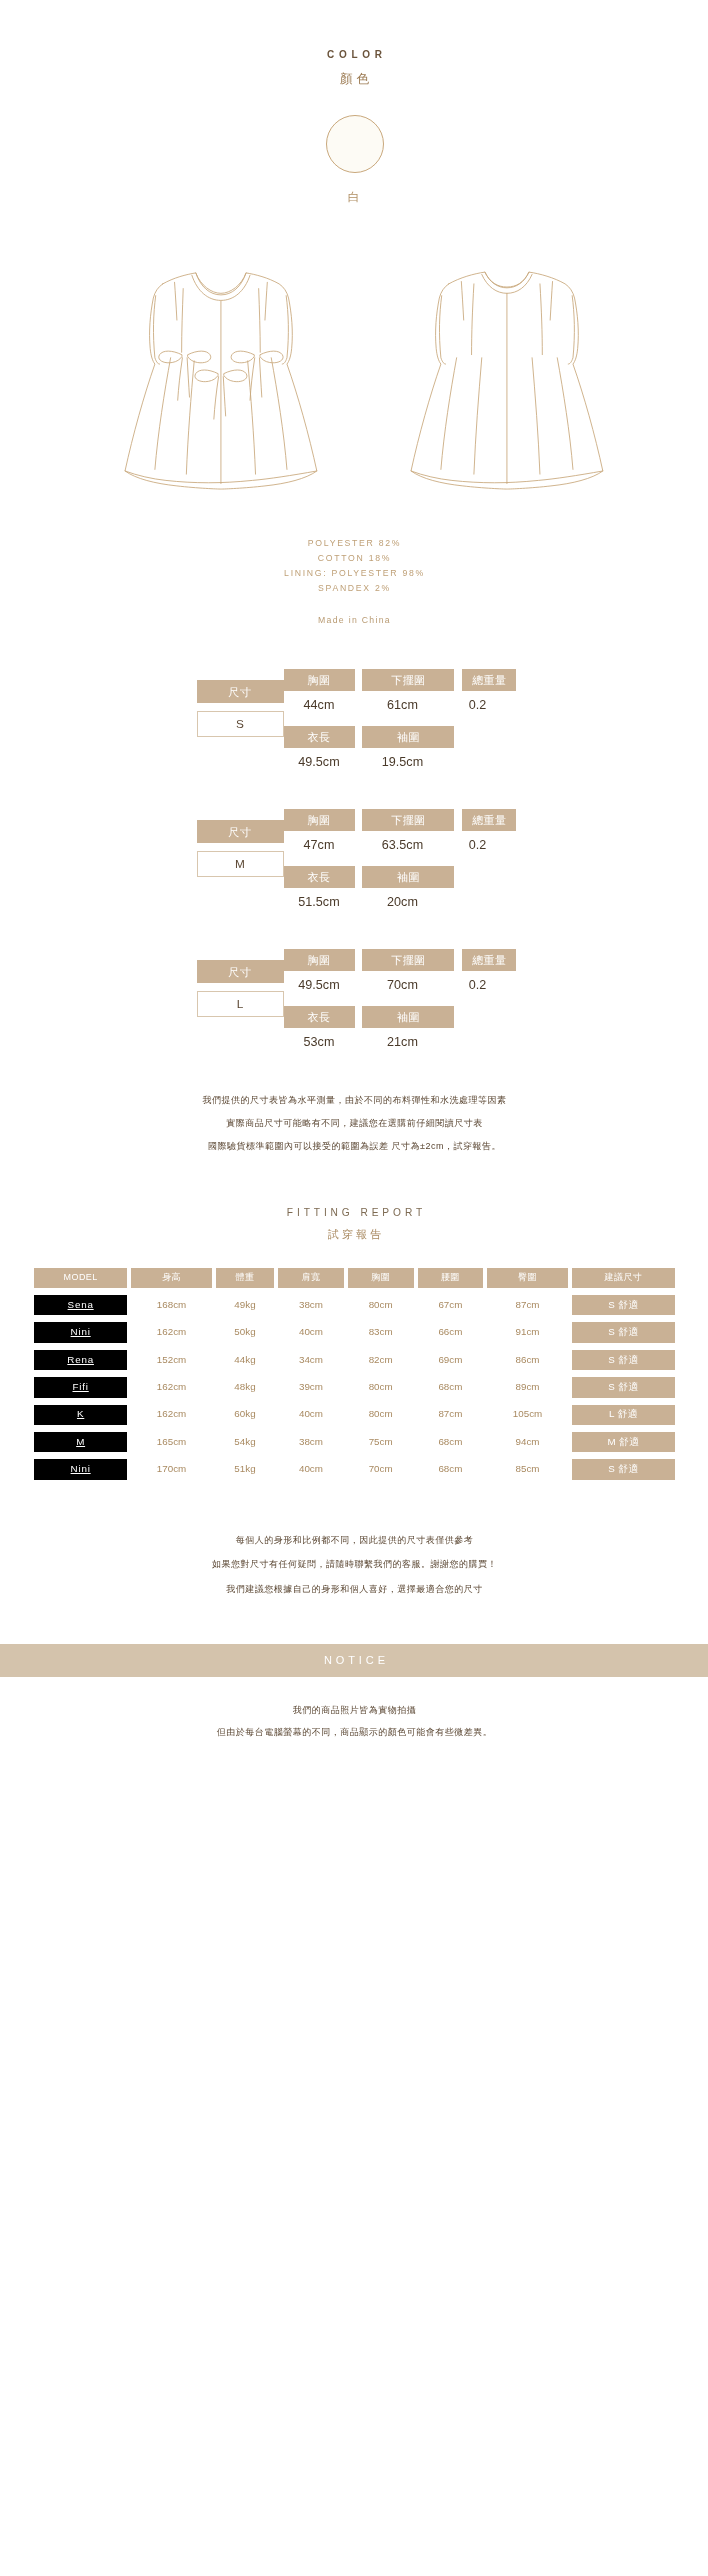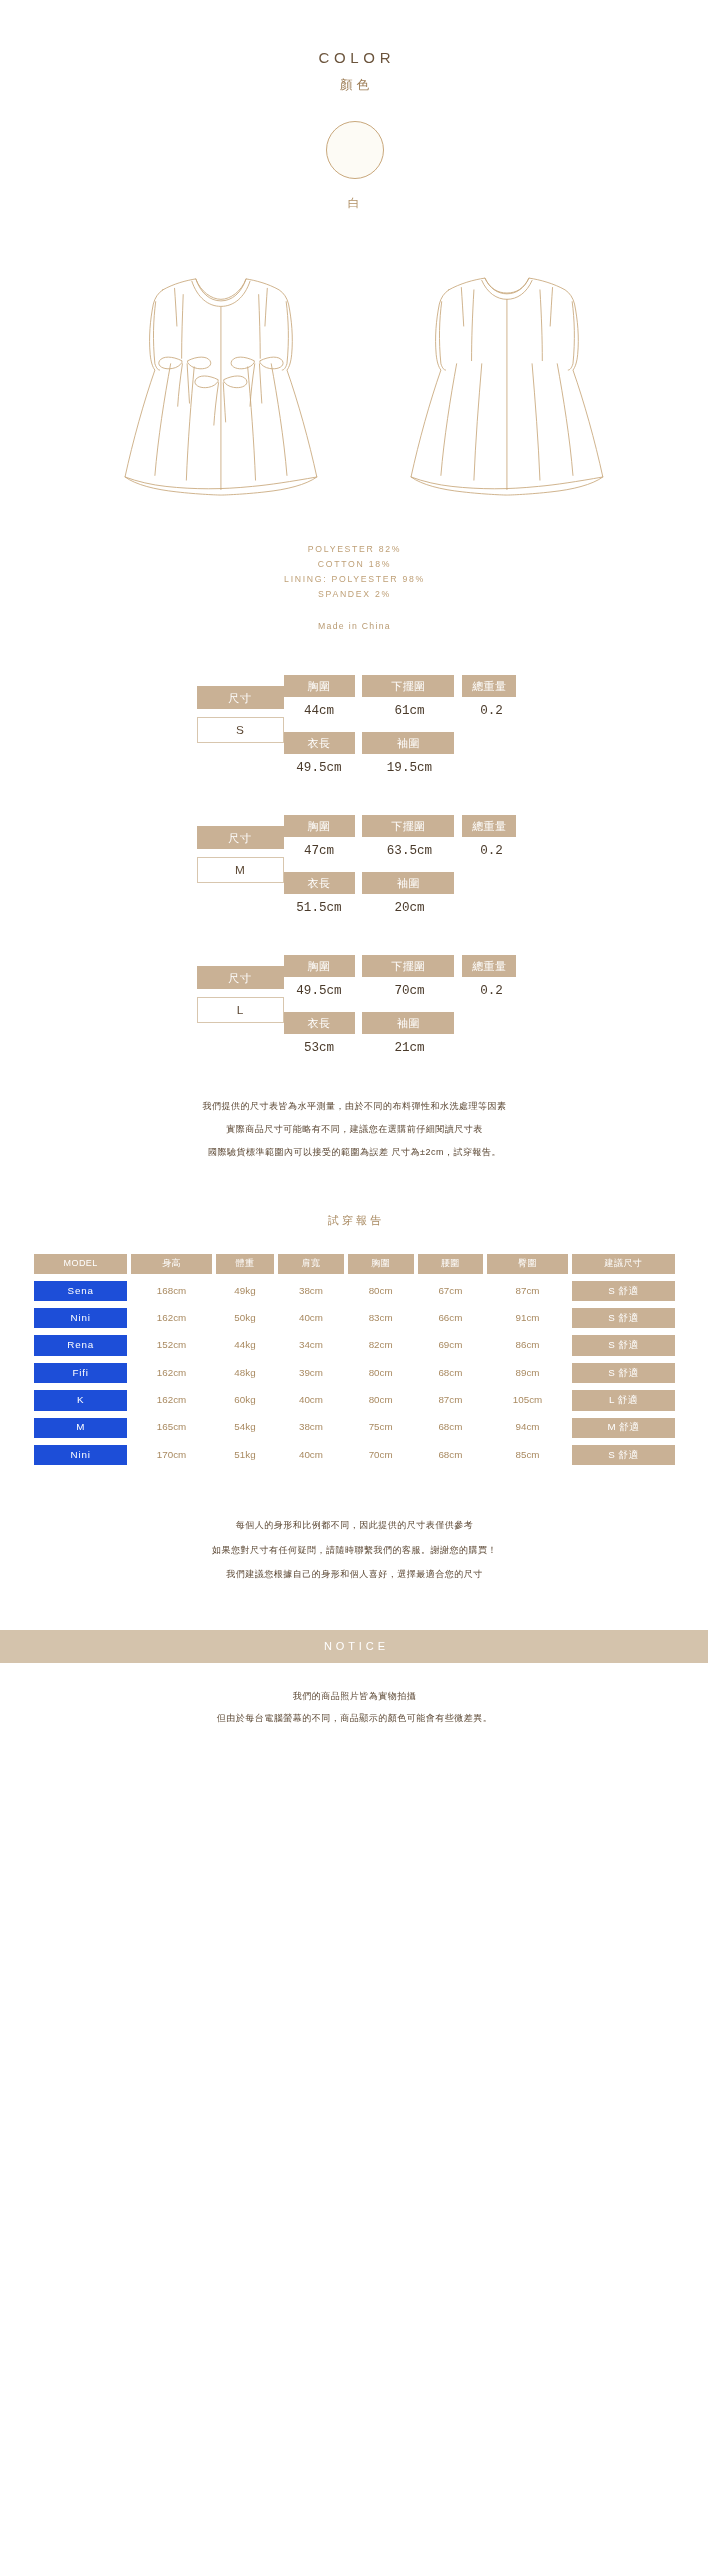--- a/index.html
+++ b/index.html
@@ -12,24 +12,25 @@
     position: relative;
     width: 709px;
     min-height: 2576px;
     background: #ffffff;
     overflow: hidden;
   }
 
   
   .color-section { padding-top: 49px; text-align: center; }
   .color-en {
-    font-size: 15px;
+    font-size: 10px;
     letter-spacing: 4.7px;
     color: #6b543c;
     text-indent: 4.7px;
+    font-weight: bold;
   }
   .color-zh {
     margin-top: 11px;
     font-size: 12.6px;
     letter-spacing: 3.9px;
     color: #9c7b53;
     text-indent: 3.9px;
   }
   .swatch-wrap { margin-top: 27px; display: flex; justify-content: center; }
   .swatch {
@@ -103,21 +104,21 @@
   .row-head { display: flex; gap: 7.9px; }
   .row-head .cell {
     background: #c9b195;
     color: #ffffff;
     font-size: 11px;
     text-align: center;
     padding: 3.9px 0;
     line-height: 14px;
     letter-spacing: 0.4px;
   }
-  .row-vals { display: flex; gap: 9px; margin-top: 7px; font-family: Liberation Mono, monospace; }
+  .row-vals { display: flex; gap: 2px; margin-top: 7px; }
   .row-vals .cell {
     color: #4a3a2a;
     font-size: 12.6px;
     text-align: center;
     line-height: 15.7px;
   }
   .w1 { width: 71px; }
   .w2 { width: 92px; }
   .w3 { width: 54px; }
   .rowgap { margin-top: 12.6px; }
@@ -164,23 +165,24 @@
   }
   .fit-table td {
     color: #a98a61;
     font-size: 9.8px;
     font-weight: normal;
     text-align: center;
     padding: 3.9px 0;
     line-height: 12.6px;
   }
   .fit-table td.namecell {
-    background: #1d4ed8;
+    background: #000000;
     color: #ffffff;
     letter-spacing: 0.8px;
+    text-decoration: underline;
   }
   .fit-table td.reccell {
     background: #c9b195;
     color: #ffffff;
     letter-spacing: 0.4px;
   }
 
   
   .closing {
     margin-top: 41px;
@@ -416,20 +418,21 @@
 
   </section>
 
   <section class="size-note">
     <div>我們提供的尺寸表皆為水平測量，由於不同的布料彈性和水洗處理等因素</div>
     <div>實際商品尺寸可能略有不同，建議您在選購前仔細閱讀尺寸表</div>
     <div>國際驗貨標準範圍內可以接受的範圍為誤差 尺寸為±2cm，試穿報告。</div>
   </section>
 
   <section class="fitting">
+    <div class="fit-en">FITTING REPORT</div>
     <div class="fit-zh">試穿報告</div>
 
     <table class="fit-table">
       <thead>
         <tr>
           <th>MODEL</th>
           <th>身高</th>
           <th>體重</th>
           <th>肩寬</th>
           <th>胸圍</th>

